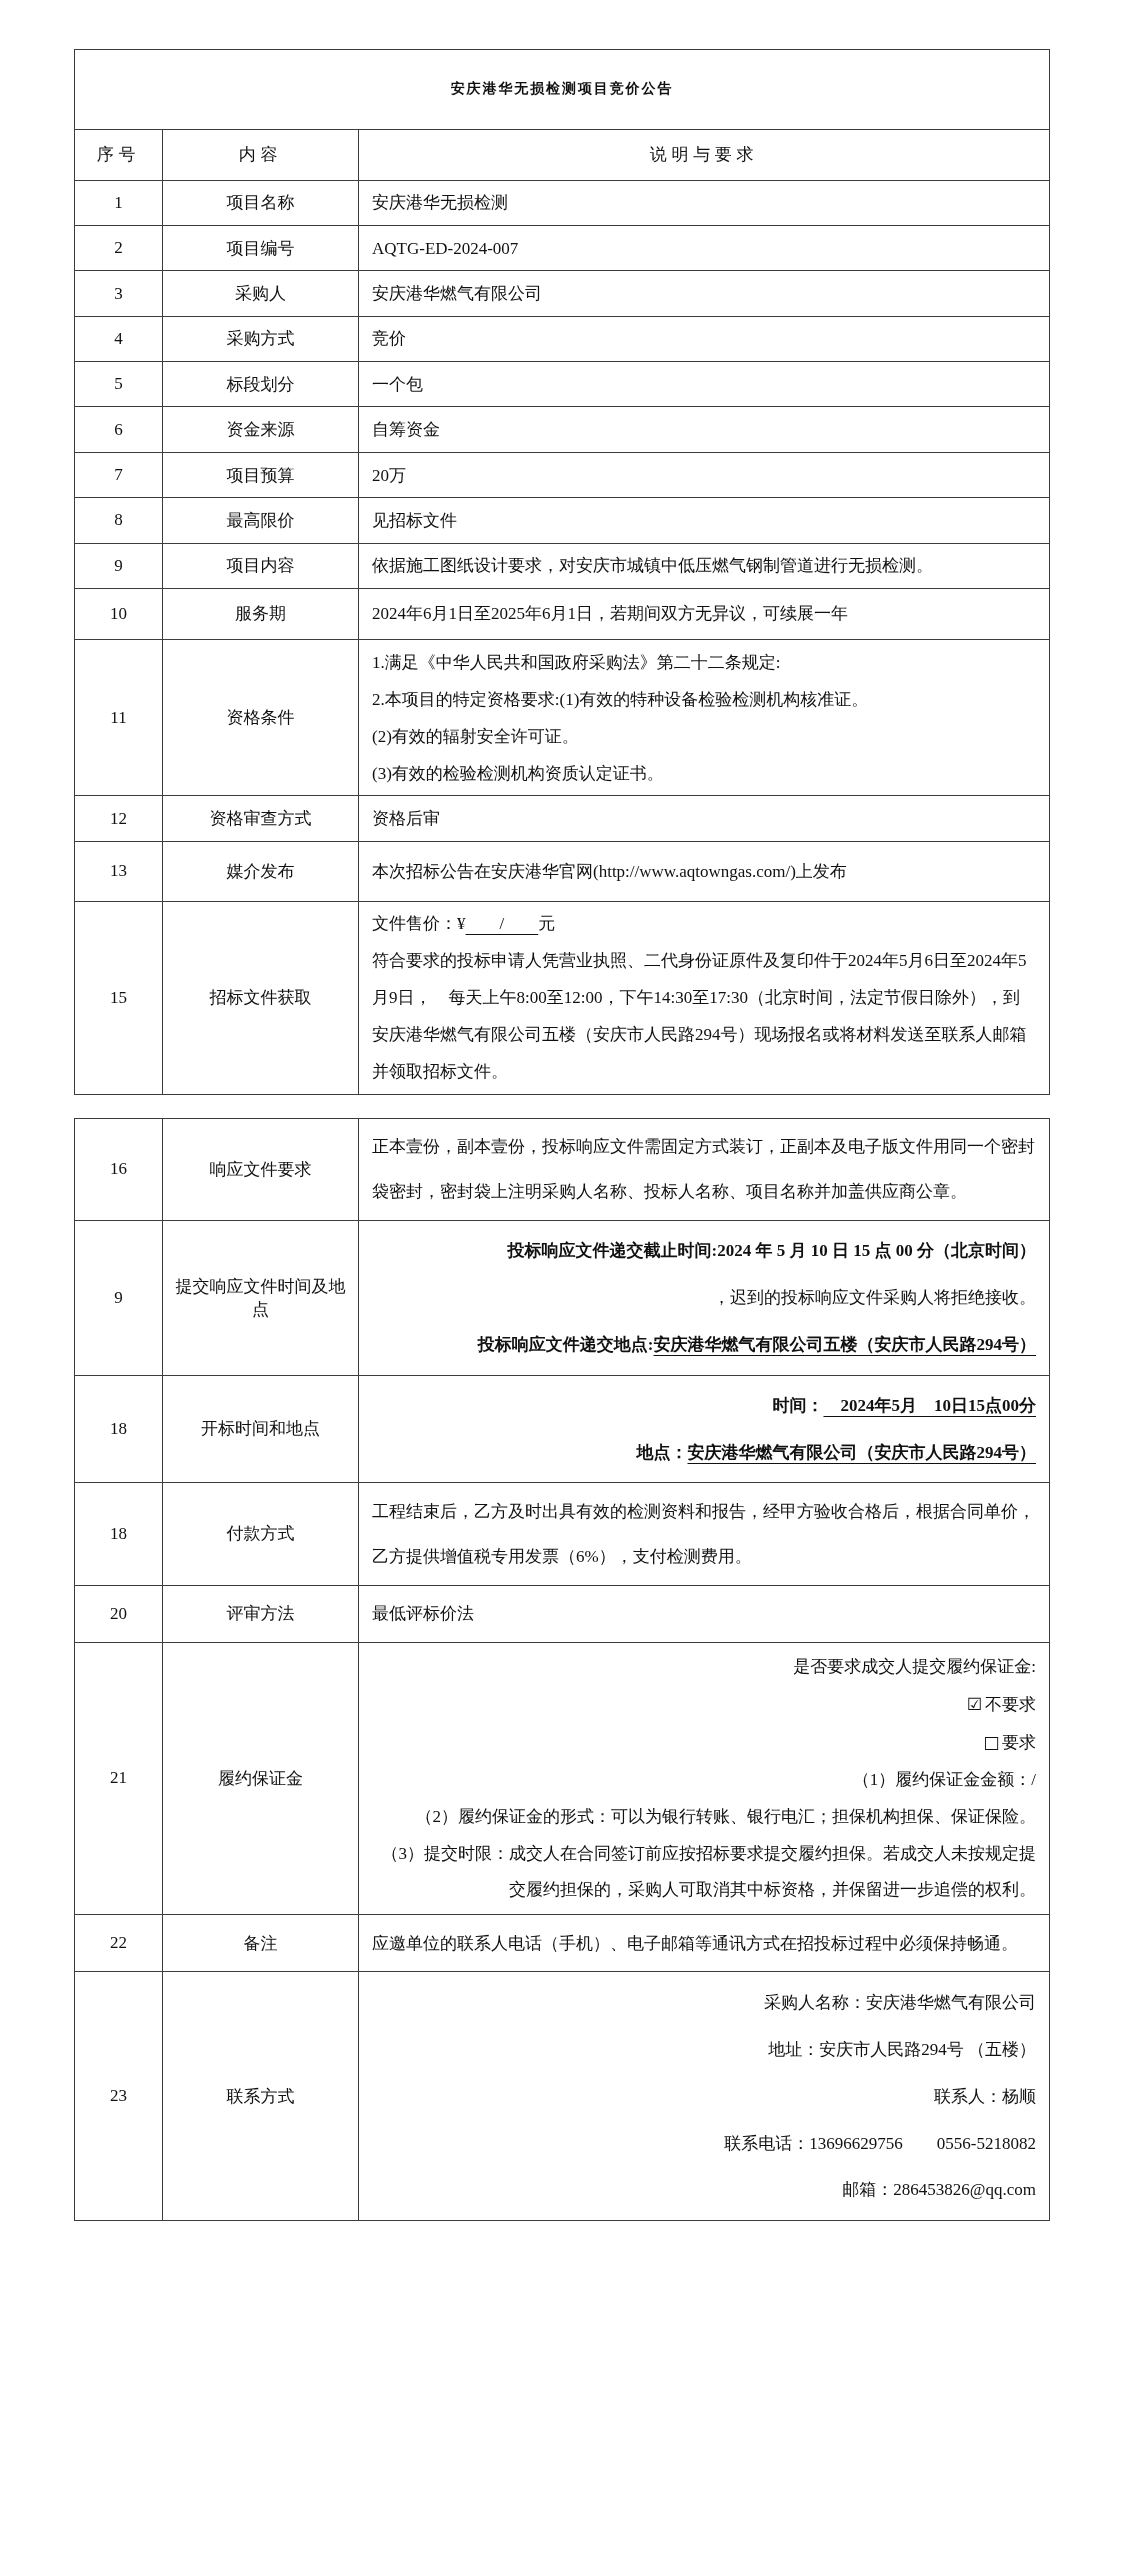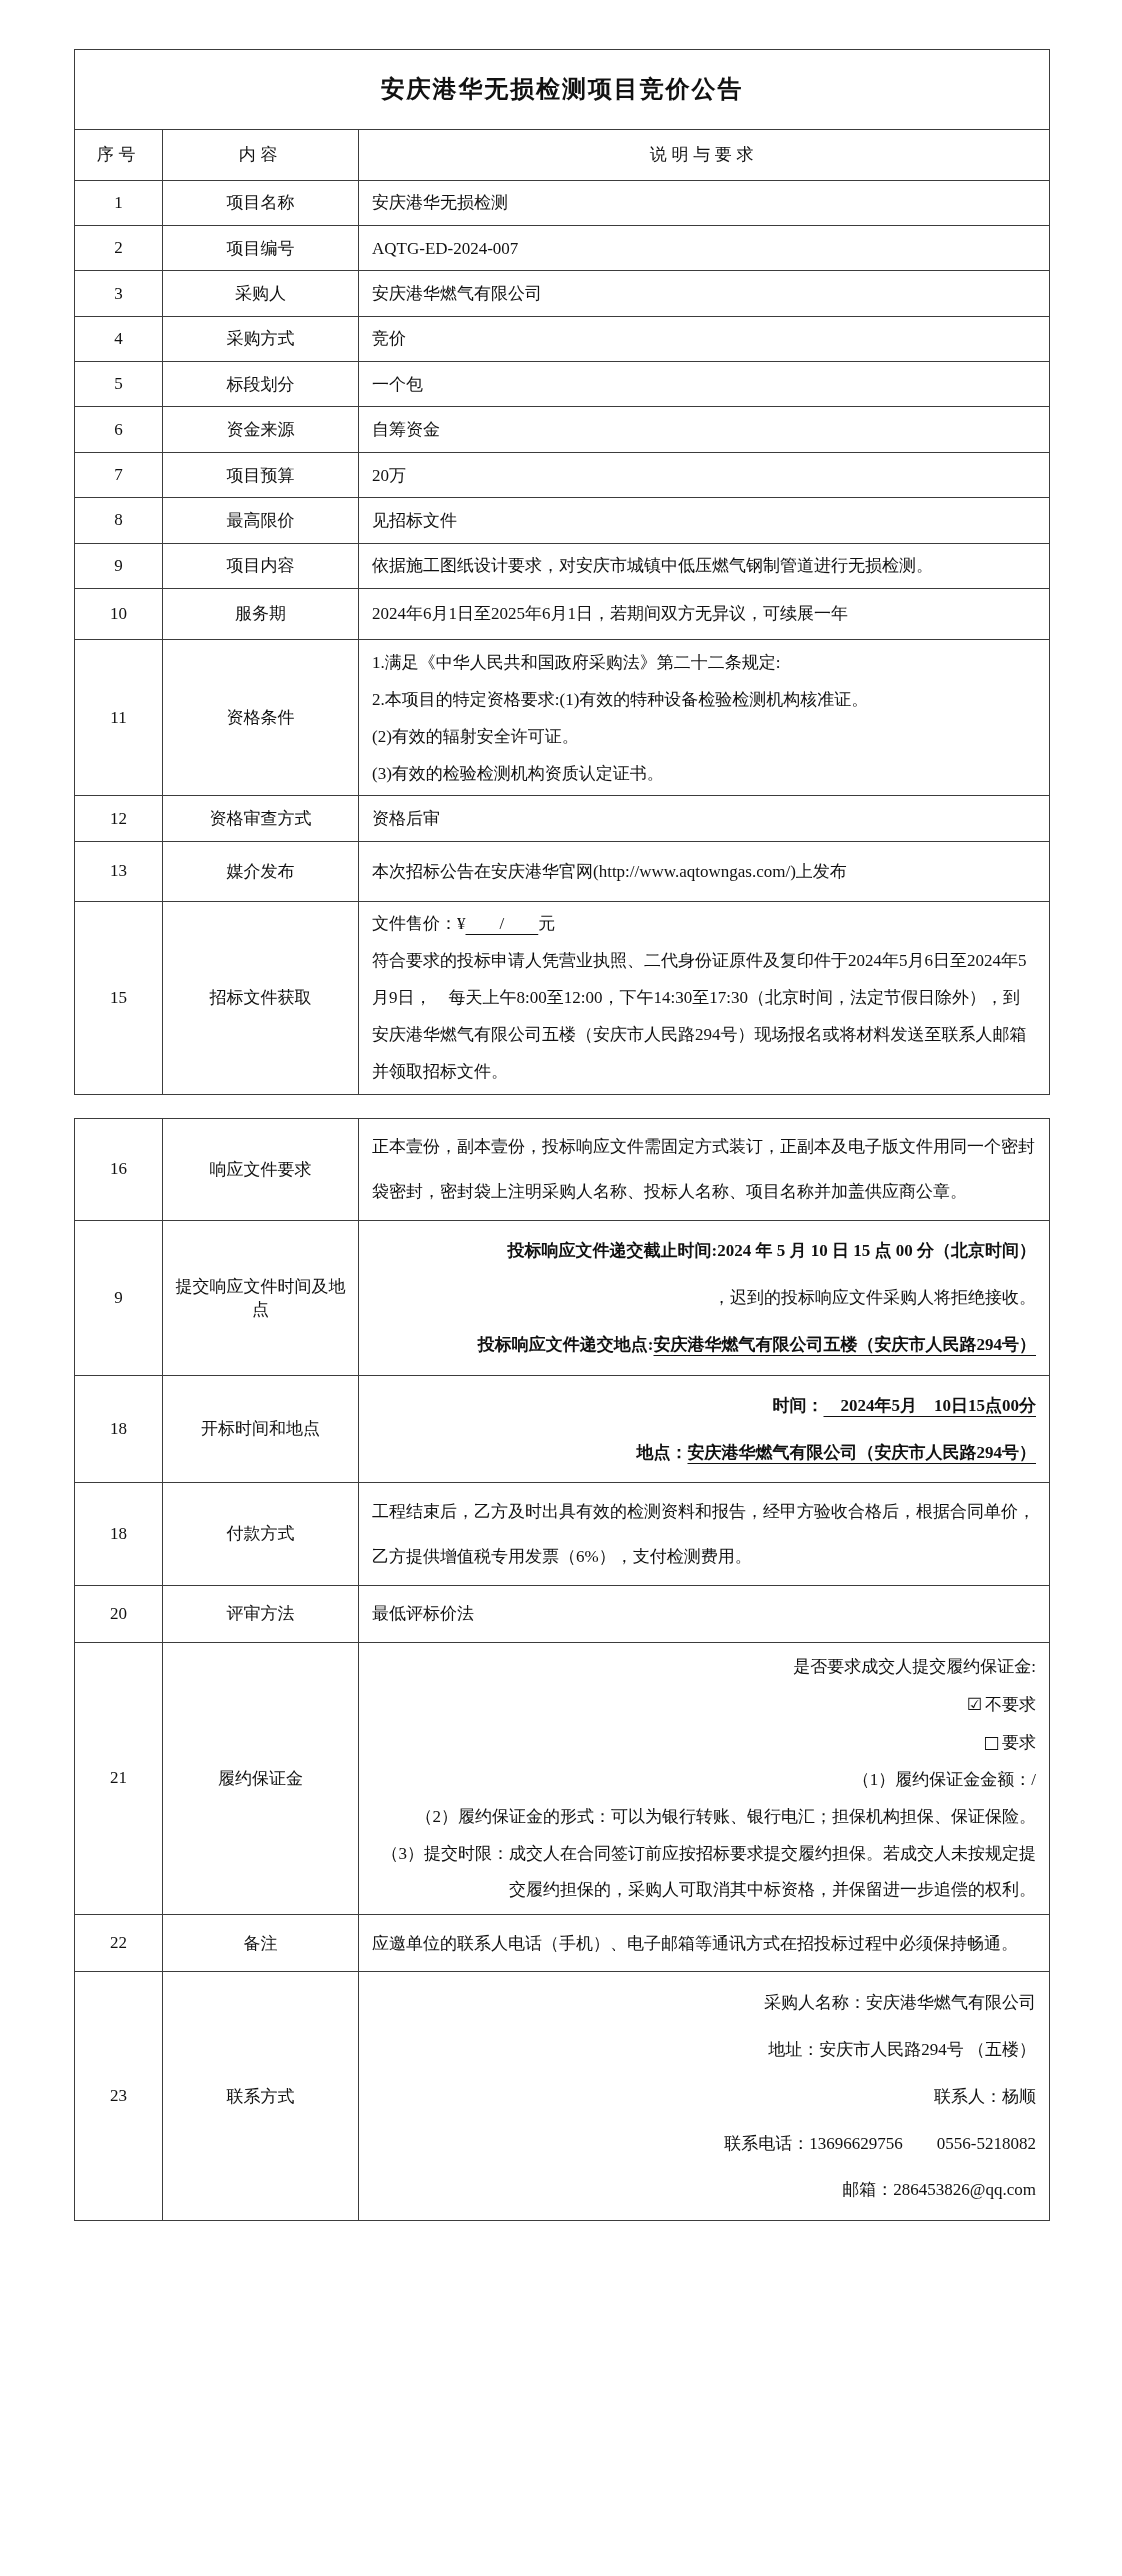--- a/index.html
+++ b/index.html
@@ -11,21 +11,21 @@
   .page{padding:49px 0 0 74px;}
   table.tbl{
     border-collapse:collapse;table-layout:fixed;width:975px;
     border:1.9px solid #3c3c3c;background:#fff;
   }
   .tbl td{border:0.9px solid #3c3c3c;vertical-align:middle;padding:1.9px 5.6px;}
   col.c-no{width:88px;}
   col.c-label{width:196px;}
   col.c-desc{width:691px;}
   td.title-cell{
-    height:75px;text-align:center;font-weight:bold;font-size:24px;letter-spacing:1.9px;
+    height:75px;text-align:center;font-weight:bold;font-size:14px;letter-spacing:1.9px;
   }
   tr.head-row td{height:46px;text-align:center;letter-spacing:4.7px;}
   td.no{text-align:center;}
   td.label{text-align:center;padding:1.9px 7.5px;margin-top:16px;}
   td.desc{padding:3.7px 13px;text-align:left;line-height:37px;}
   tr.simple{height:44px;}
   tr.tall{height:51px;}
   tr.taller{height:60px;}
   .ln{line-height:37px;}
   .gap{height:22.5px;}

